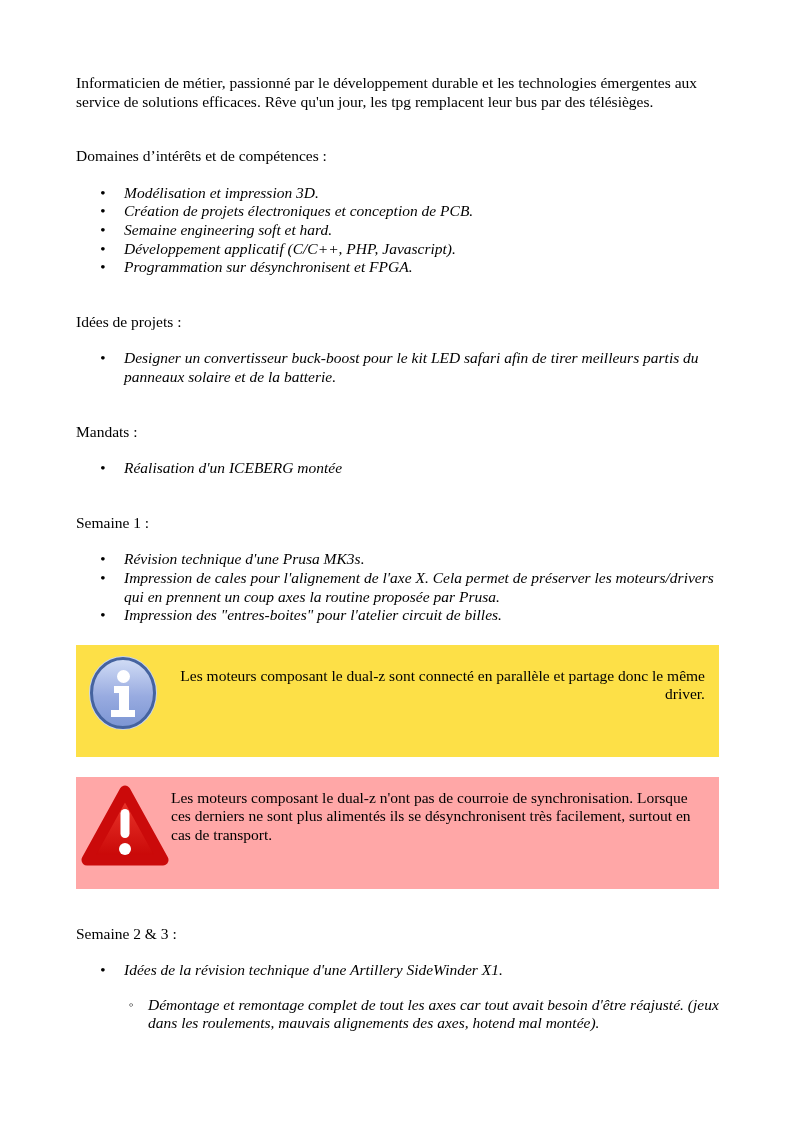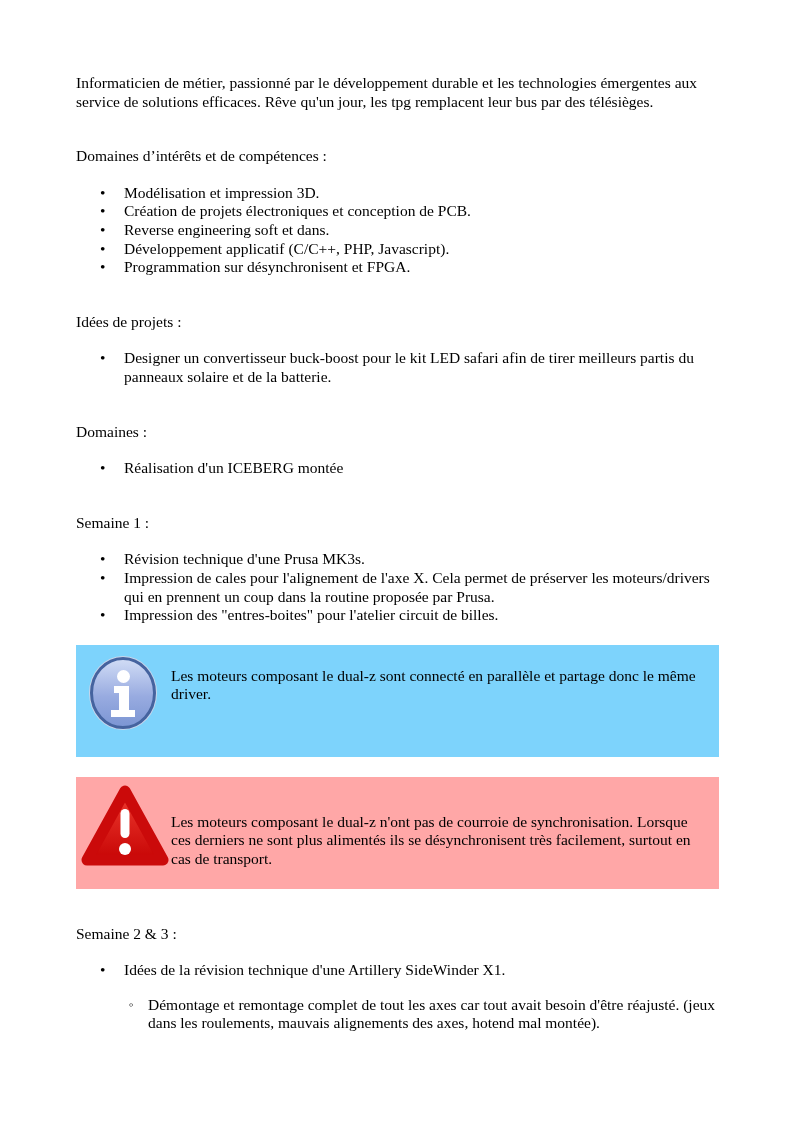--- a/index.html
+++ b/index.html
@@ -10,68 +10,68 @@
     background: #ffffff;
     font-family: "Liberation Serif", serif;
     font-size: 15.5px;
     line-height: 18.6px;
     color: #000000;
     overflow: hidden;
   }
   .doc { padding: 74px 76px 0 76px; }
   p { margin: 0; }
   .heading { margin-top: 36px; }
-  ul { margin: 18px 0 0 0; padding: 0; list-style: none; }
+  ul { margin: 18px 0 0 0; padding: 0; list-style: none; font-style: italic; }
   ul.l1 > li { position: relative; padding-left: 48px; }
   ul.l1 > li::before { content: "\2022"; position: absolute; left: 24px; top: 0; }
   ul.l2 { margin-top: 16px; }
   ul.l2 > li { position: relative; padding-left: 72px; }
   ul.l2 > li::before { content: "\25E6"; position: absolute; left: 53px; top: 0.5px; font-size: 13px; }
   .note {
     position: relative;
     height: 112px;
     margin-top: 20px;
     padding: 22px 14px 0 95px;
   }
-  .note-info { background: #7dd3fc; }
-  .note-warning { background: #ffa7a7; padding-top: 36px; }
+  .note-info { background: #fde047; text-align: right; }
+  .note-warning { background: #ffa7a7; padding-top: 12px; }
   .note-icon { position: absolute; display: block; }
   .note-info .note-icon { left: 12px; top: 9px; }
   .note-warning .note-icon { left: 4px; top: 6px; }
 </style>
 </head>
 <body>
 
 <div class="doc">
 
   <p class="intro">Informaticien de métier, passionné par le développement durable et les technologies émergentes aux service de solutions efficaces. Rêve qu'un jour, les tpg remplacent leur bus par des télésièges.</p>
 
   <p class="heading">Domaines d’intérêts et de compétences :</p>
   <ul class="l1">
     <li>Modélisation et impression 3D.</li>
     <li>Création de projets électroniques et conception de PCB.</li>
-    <li>Reverse engineering soft et dans.</li>
+    <li>Semaine engineering soft et hard.</li>
     <li>Développement applicatif (C/C++, PHP, Javascript).</li>
     <li>Programmation sur désynchronisent et FPGA.</li>
   </ul>
 
   <p class="heading">Idées de projets :</p>
   <ul class="l1">
     <li>Designer un convertisseur buck-boost pour le kit LED safari afin de tirer meilleurs partis du panneaux solaire et de la batterie.</li>
   </ul>
 
-  <p class="heading">Domaines :</p>
+  <p class="heading">Mandats :</p>
   <ul class="l1">
     <li>Réalisation d'un ICEBERG montée</li>
   </ul>
 
   <p class="heading">Semaine 1 :</p>
   <ul class="l1">
     <li>Révision technique d'une Prusa MK3s.</li>
-    <li>Impression de cales pour l'alignement de l'axe X. Cela permet de préserver les moteurs/drivers qui en prennent un coup dans la routine proposée par Prusa.</li>
+    <li>Impression de cales pour l'alignement de l'axe X. Cela permet de préserver les moteurs/drivers qui en prennent un coup axes la routine proposée par Prusa.</li>
     <li>Impression des "entres-boites" pour l'atelier circuit de billes.</li>
   </ul>
 
   <div class="note note-info">
     <span class="note-icon">
       <svg width="70" height="78" viewBox="0 0 70 78" xmlns="http://www.w3.org/2000/svg">
         <defs>
           <linearGradient id="gradBlue" x1="0" y1="0" x2="0" y2="1">
             <stop offset="0" stop-color="#d2ddf6"></stop>
             <stop offset="0.55" stop-color="#98abe0"></stop>

